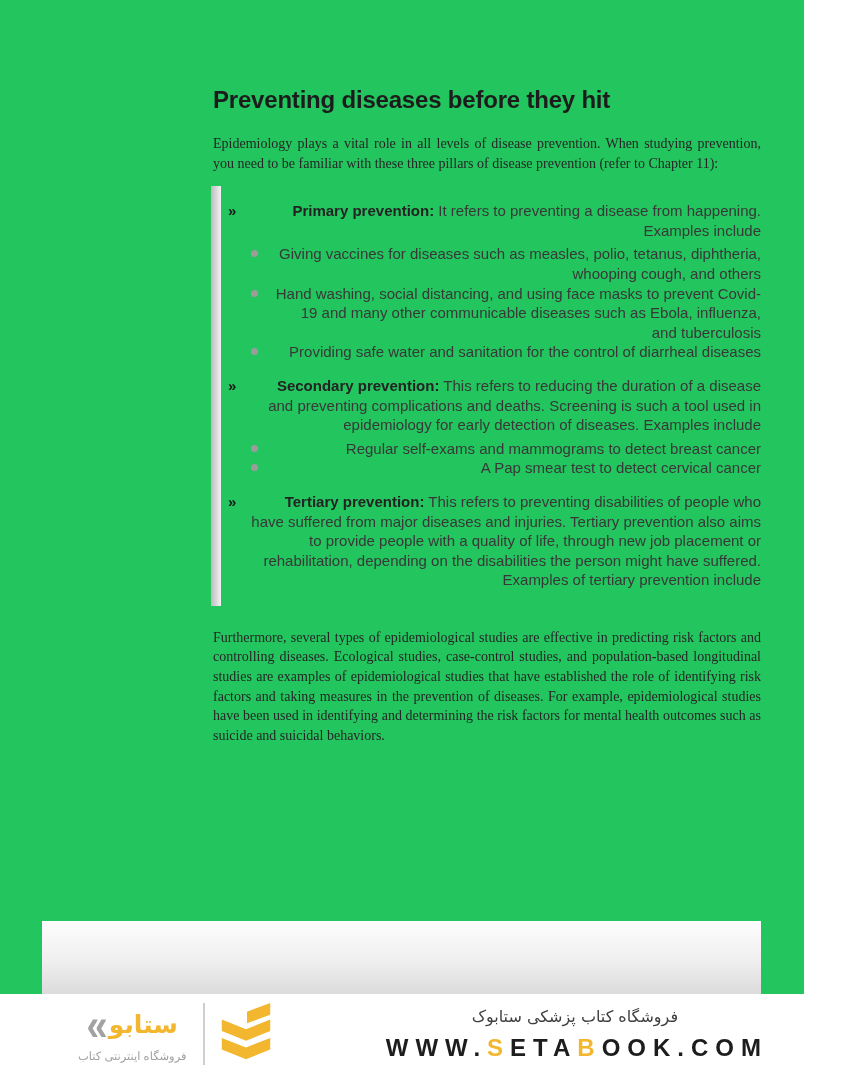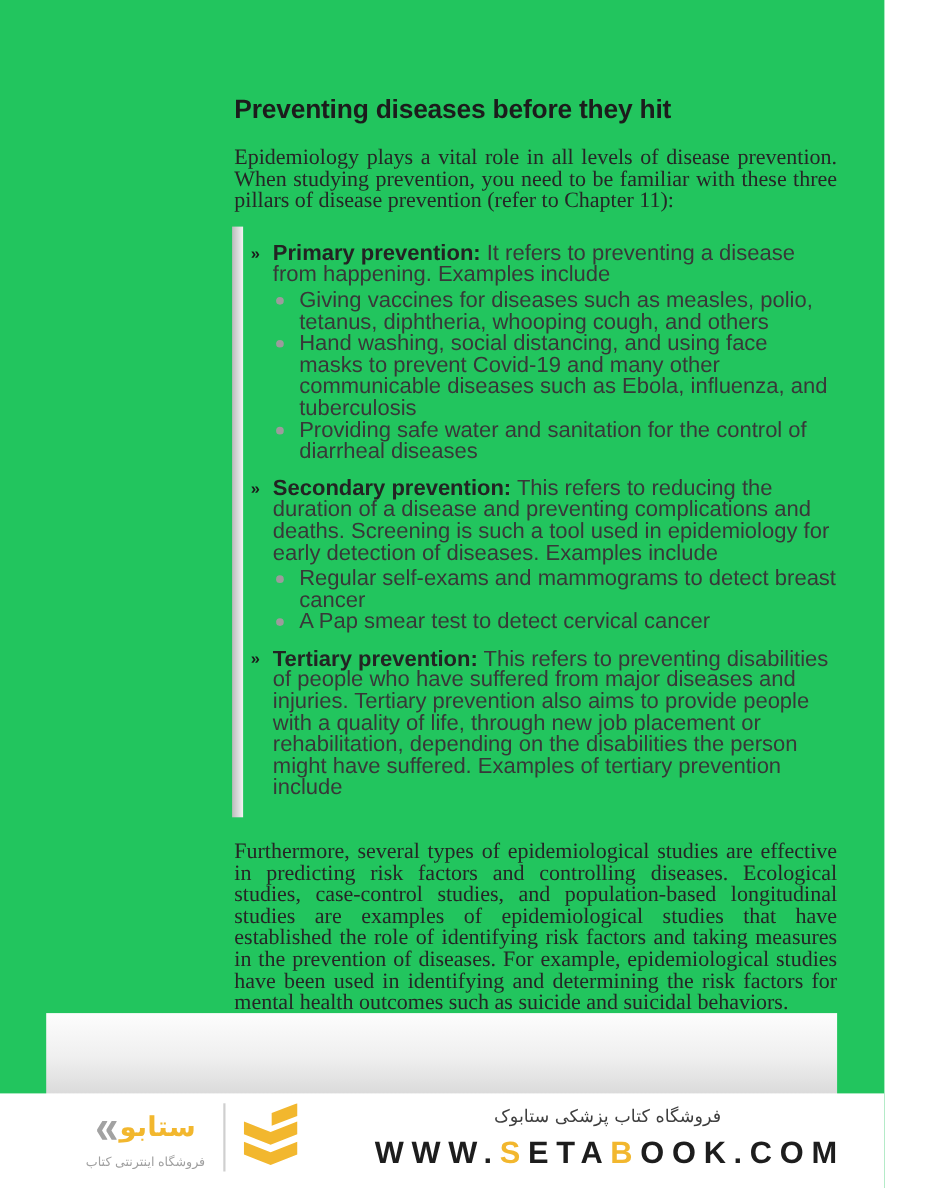--- a/index.html
+++ b/index.html
@@ -16,42 +16,42 @@
   }
   .page-title{
     margin:0 0 20px 0;
     font-family:"Liberation Sans",sans-serif;
     font-weight:700;font-size:24px;line-height:28px;
     letter-spacing:-0.2px;color:#1c1c1c;
   }
   .serif-par{
     margin:0;
     font-family:"Liberation Serif",serif;
-    font-size:20px;line-height:19.6px;
+    font-size:14px;line-height:19.6px;
     color:#262626;text-align:justify;
   }
   .closing{margin-top:22px;}
   .list-block{
     position:relative;
     margin-top:13px;
     padding:1px 0 16px 0;
   }
   .accent-bar{
     position:absolute;left:-2px;top:0;bottom:0;width:10px;
     background:linear-gradient(to right,#bcbcbc,#f3f3f3);
   }
   .list-item{display:flex;margin-top:14px;}
   .chev{
     flex:0 0 20px;margin-left:15px;
     font-weight:700;font-size:15px;line-height:19.6px;color:#1a1a1a;
   }
   .item-body{
     flex:1;
     font-family:"Liberation Sans",sans-serif;
-    font-size:20px;line-height:19.6px;color:#383838;
+    font-size:15px;line-height:19.6px;color:#383838;text-align:right;
   }
   .item-lead{margin:0;}
   .item-lead b{color:#232323;font-weight:700;}
   ul.bullets{list-style:none;margin:4px 0 0 0;padding:0;}
   ul.bullets li{position:relative;padding-left:24px;margin-top:0;}
   ul.bullets li::before{
     content:"";position:absolute;left:3px;top:6px;
     width:7px;height:7px;border-radius:50%;background:#9c9c9c;
   }
   
@@ -85,21 +85,21 @@
   .logo-divider{width:2px;height:62px;background:#cfcfcf;margin:0 14px 0 16px;}
   .emblem{width:54px;height:62px;}
   .footer-right{text-align:center;}
   .store-line{
     font-family:"DejaVu Sans",sans-serif;
     font-size:16px;color:#3f3f3f;direction:rtl;margin-right:4px;
   }
   .site-url{
     margin-top:8px;
     font-family:"Liberation Sans",sans-serif;
-    font-weight:700;font-size:28px;letter-spacing:7px;color:#1d1d1d;
+    font-weight:700;font-size:24px;letter-spacing:7px;color:#1d1d1d;
     white-space:nowrap;
   }
   .site-url .hl{color:#f2b72e;}
 </style>
 </head>
 <body>
 
 <div class="page">
 
   <main class="content">

